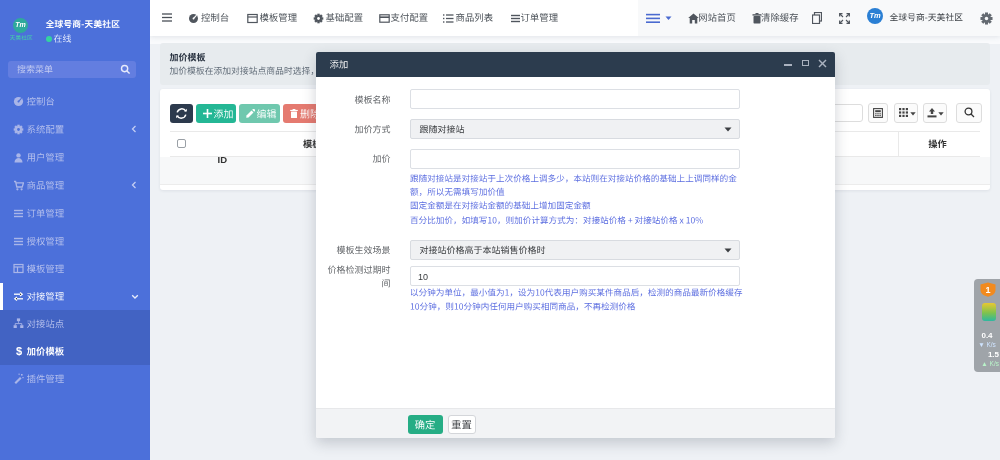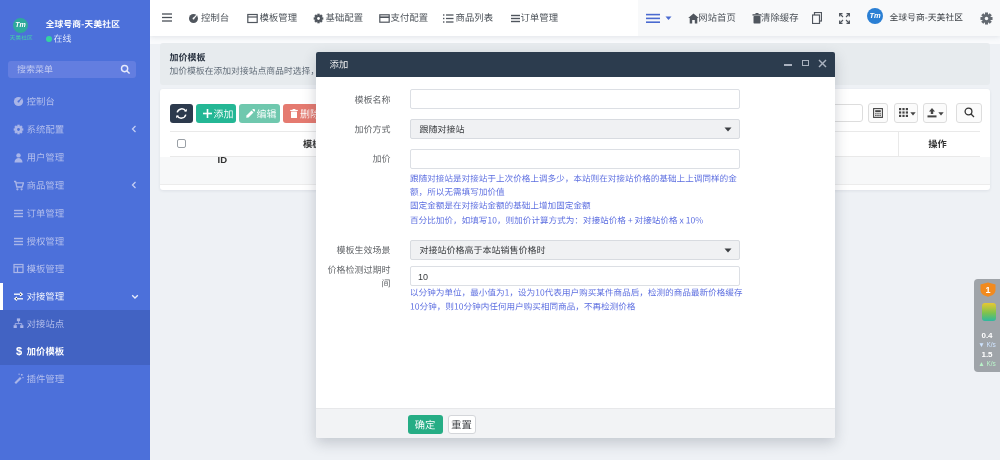--- a/index.html
+++ b/index.html
@@ -311,21 +311,21 @@
 <svg style="position:absolute;left:724px;top:247.6px;z-index:42" width="8" height="5" viewBox="0 0 8 5">
     <path d="M0.5 0.5L4 4.4L7.5 0.5z" fill="#3c3f43"></path>
   </svg>
 <div style="position:absolute;left:974px;top:279px;width:26px;height:93px;background:rgba(148,152,158,.88);border-radius:4px 0 0 4px;z-index:60"></div>
 <svg style="position:absolute;left:979.5px;top:281.5px" width="16" height="15" viewBox="0 0 16 15" class="z6">
     <path d="M0.5 2.5L8 0.5l7.5 2v5.5c0 3.5-3.5 6-7.5 6.7C4 14 0.5 11.5 0.5 8z" fill="#f18a1e"></path>
     <text x="8" y="11" font-family="Liberation Sans" font-size="9" font-weight="bold" fill="#fff" text-anchor="middle">1</text>
   </svg>
 <div class="z6" style="position:absolute;left:981.5px;top:303px;width:14px;height:18px;border-radius:3px;background:linear-gradient(180deg,#e8c832,#7ec24e 55%,#2eb8a0)"></div>
 <div class="z6" style="position:absolute;left:975px;top:331px;width:24px;text-align:center;color:#fff;font-size:8px;font-weight:bold;line-height:9px">0.4<br><span style="font-weight:normal;font-size:6.5px;color:#cfe4ff">▼ K/s</span></div>
-<div class="z6" style="position:absolute;left:975px;top:350px;width:24px;text-align:center;color:#fff;font-size:8px;font-weight:bold;line-height:9px">1.5<br><span style="font-weight:normal;font-size:6.5px;color:#b9f3c9">▲ K/s</span></div>
+<div class="z6" style="position:absolute;left:975px;top:350px;width:24px;text-align:right;color:#fff;font-size:8px;font-weight:bold;line-height:9px">1.5<br><span style="font-weight:normal;font-size:6.5px;color:#b9f3c9">▲ K/s</span></div>
 <svg width="1000" height="460" viewBox="0 0 1000 460" style="position:absolute;left:0;top:0;pointer-events:none;z-index:30">
     <defs>
       <path id="b0" d="M479 -859C379 -702 196 -573 16 -498C46 -470 81 -429 98 -398C130 -414 162 -431 194 -450V-382H437V-266H208V-162H437V-41H76V66H931V-41H563V-162H801V-266H563V-382H810V-446C841 -428 873 -410 906 -393C922 -428 957 -469 986 -496C827 -566 687 -655 568 -782L586 -809ZM255 -488C344 -547 428 -617 499 -696C576 -613 656 -546 744 -488Z"></path>
       <path id="b1" d="M380 -492C417 -436 457 -360 471 -312L570 -358C554 -407 511 -479 472 -533ZM21 -119 46 -4 344 -99 400 -15C462 -71 535 -139 605 -208V-44C605 -29 599 -24 583 -24C568 -23 521 -23 472 -25C488 7 508 59 513 90C588 90 638 86 674 66C709 47 721 15 721 -45V-203C766 -119 827 -51 910 13C924 -20 956 -58 984 -79C898 -138 839 -203 796 -290C846 -341 909 -415 961 -484L857 -537C832 -492 793 -437 756 -390C742 -432 731 -479 721 -531V-578H966V-688H881L937 -744C912 -773 859 -816 817 -844L751 -782C787 -756 830 -718 856 -688H721V-849H605V-688H374V-578H605V-336C521 -268 432 -198 366 -149L355 -215L253 -185V-394H340V-504H253V-681H354V-792H36V-681H141V-504H41V-394H141V-152C96 -139 55 -127 21 -119Z"></path>
       <path id="b2" d="M292 -710H700V-617H292ZM172 -815V-513H828V-815ZM53 -450V-342H241C221 -276 197 -207 176 -158H689C676 -86 661 -46 642 -32C629 -24 616 -23 594 -23C563 -23 489 -24 422 -30C444 2 462 50 464 84C533 88 599 87 637 85C684 82 717 75 747 47C783 13 807 -62 827 -217C830 -233 833 -267 833 -267H352L376 -342H943V-450Z"></path>
       <path id="b3" d="M792 -435V-314C750 -349 682 -398 628 -435ZM424 -826 455 -754H55V-653H328L262 -632C277 -601 296 -561 308 -531H102V87H216V-435H395C350 -394 277 -351 219 -322C234 -298 257 -243 264 -223L302 -248V7H402V-34H692V-262C708 -249 721 -237 732 -226L792 -291V-22C792 -8 786 -3 769 -3C755 -2 697 -2 648 -4C662 20 676 58 681 84C761 84 816 84 852 69C889 55 902 31 902 -22V-531H694C714 -561 736 -596 757 -632L653 -653H948V-754H592C579 -786 561 -825 545 -855ZM356 -531 429 -557C419 -581 398 -621 380 -653H626C614 -616 594 -569 574 -531ZM541 -380C581 -351 629 -314 671 -280H347C395 -316 443 -357 478 -395L398 -435H596ZM402 -197H596V-116H402Z"></path>
       <path id="b4" d="M49 -233H322V-339H49Z"></path>
       <path id="b5" d="M64 -481V-358H401C360 -231 261 -100 29 -19C55 5 92 55 108 84C334 1 447 -126 503 -259C586 -94 709 22 897 82C915 48 951 -4 980 -30C784 -81 656 -197 585 -358H936V-481H553C554 -507 555 -532 555 -556V-659H897V-783H101V-659H429V-558C429 -534 428 -508 426 -481Z"></path>
       <path id="b6" d="M661 -857C644 -817 615 -764 589 -726H368L398 -739C385 -773 354 -822 323 -857L216 -815C237 -789 258 -755 272 -726H93V-621H436V-570H139V-469H436V-416H50V-312H420L412 -260H80V-153H368C320 -88 225 -46 29 -20C52 6 80 56 89 88C337 47 448 -25 501 -132C581 -3 703 63 905 90C920 56 951 5 977 -22C809 -35 693 -75 622 -153H938V-260H539L547 -312H960V-416H560V-469H868V-570H560V-621H907V-726H723C745 -755 768 -789 790 -824Z"></path>
       <path id="b7" d="M140 -805C170 -768 202 -719 220 -682H45V-574H274C213 -468 115 -369 15 -315C30 -291 53 -226 61 -191C100 -215 139 -246 176 -281V89H293V-303C321 -268 349 -232 366 -206L440 -305C421 -325 348 -395 307 -431C354 -496 394 -567 423 -641L360 -686L339 -682H248L325 -727C307 -764 269 -817 234 -855ZM630 -844V-550H433V-434H630V-60H389V58H968V-60H754V-434H944V-550H754V-844Z"></path>

